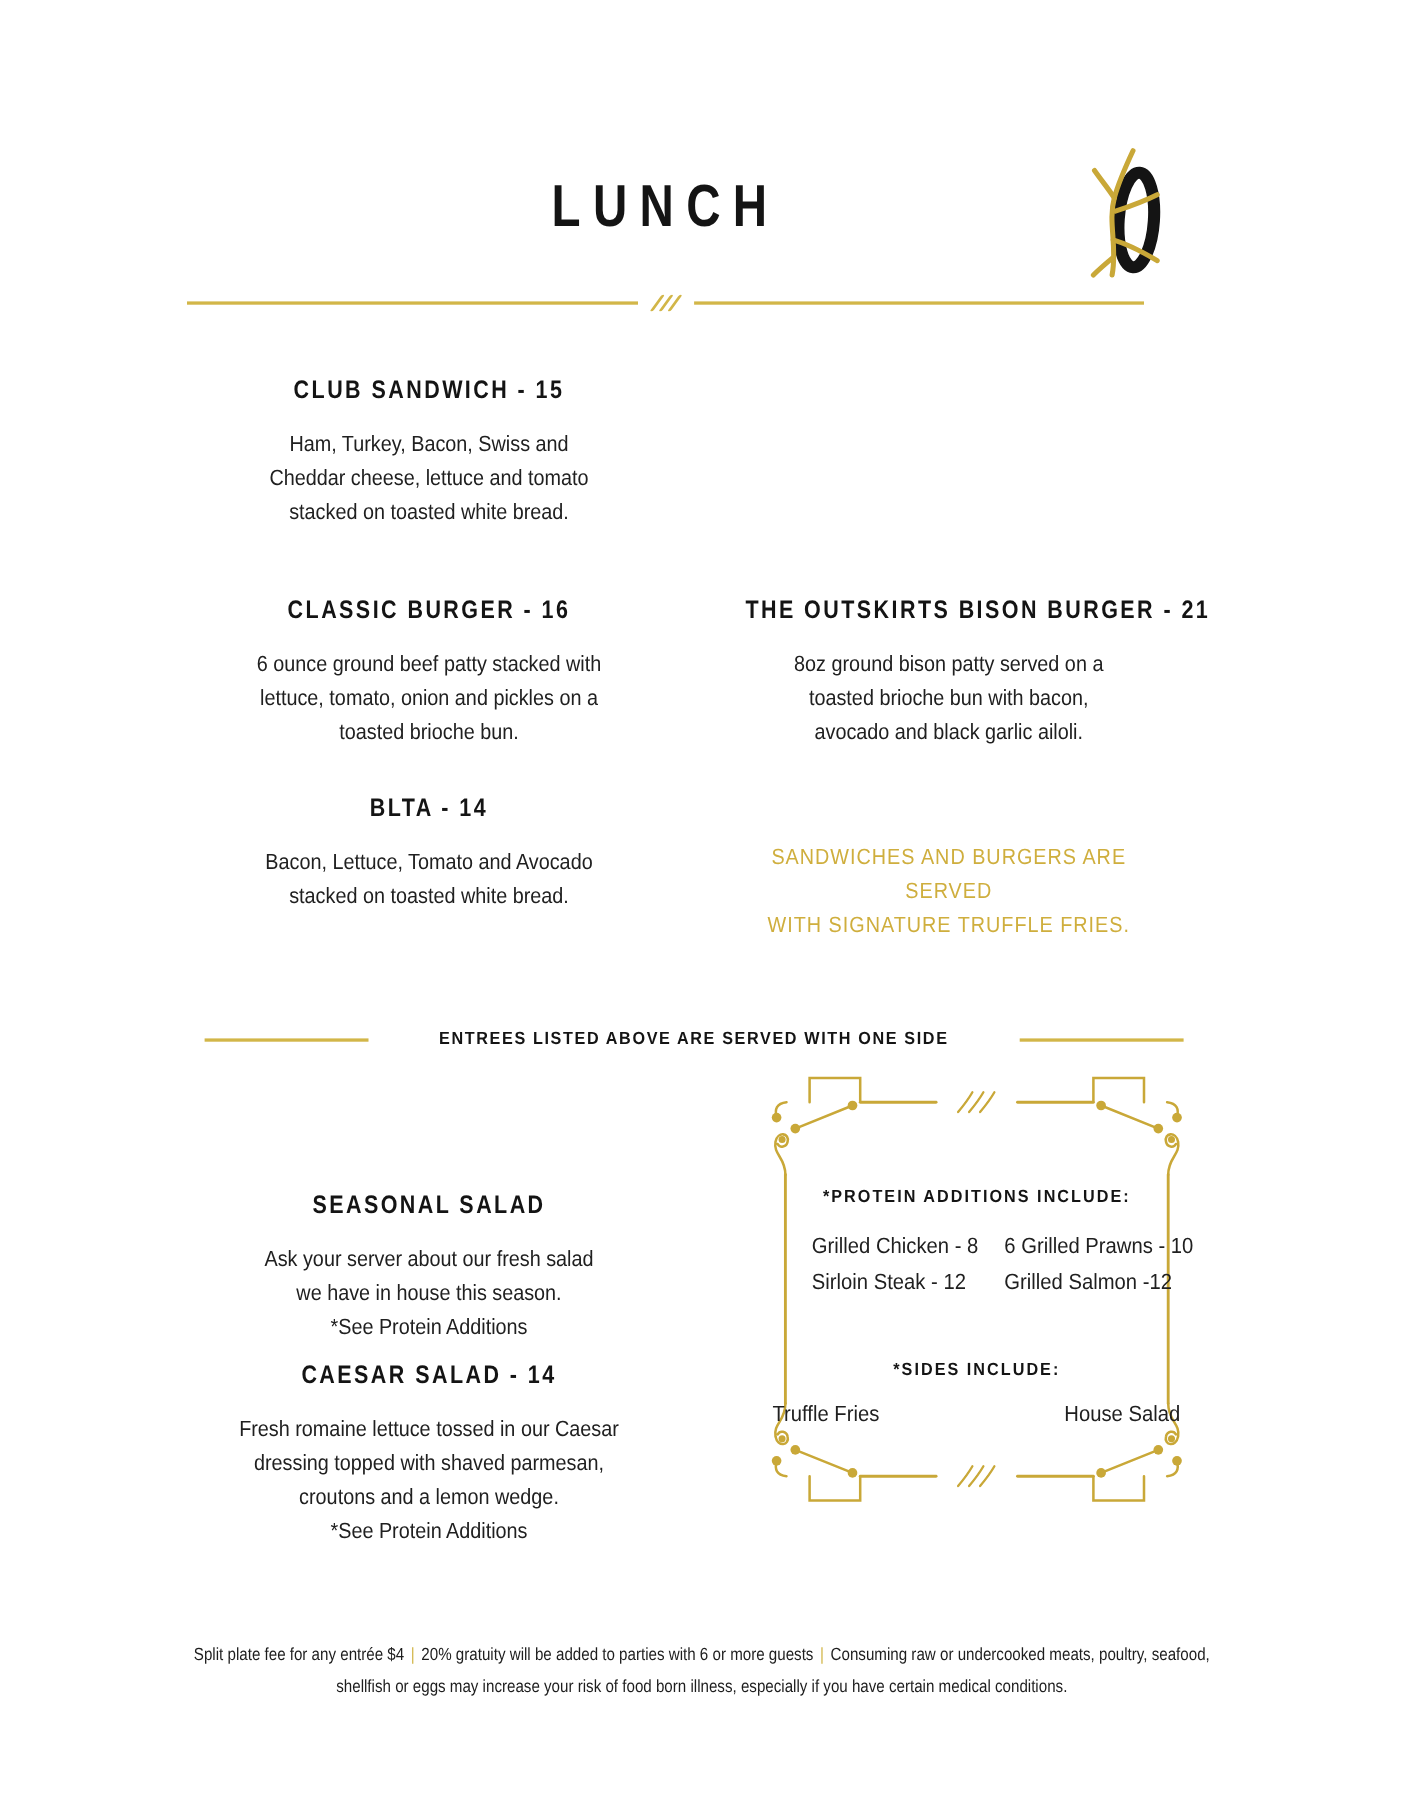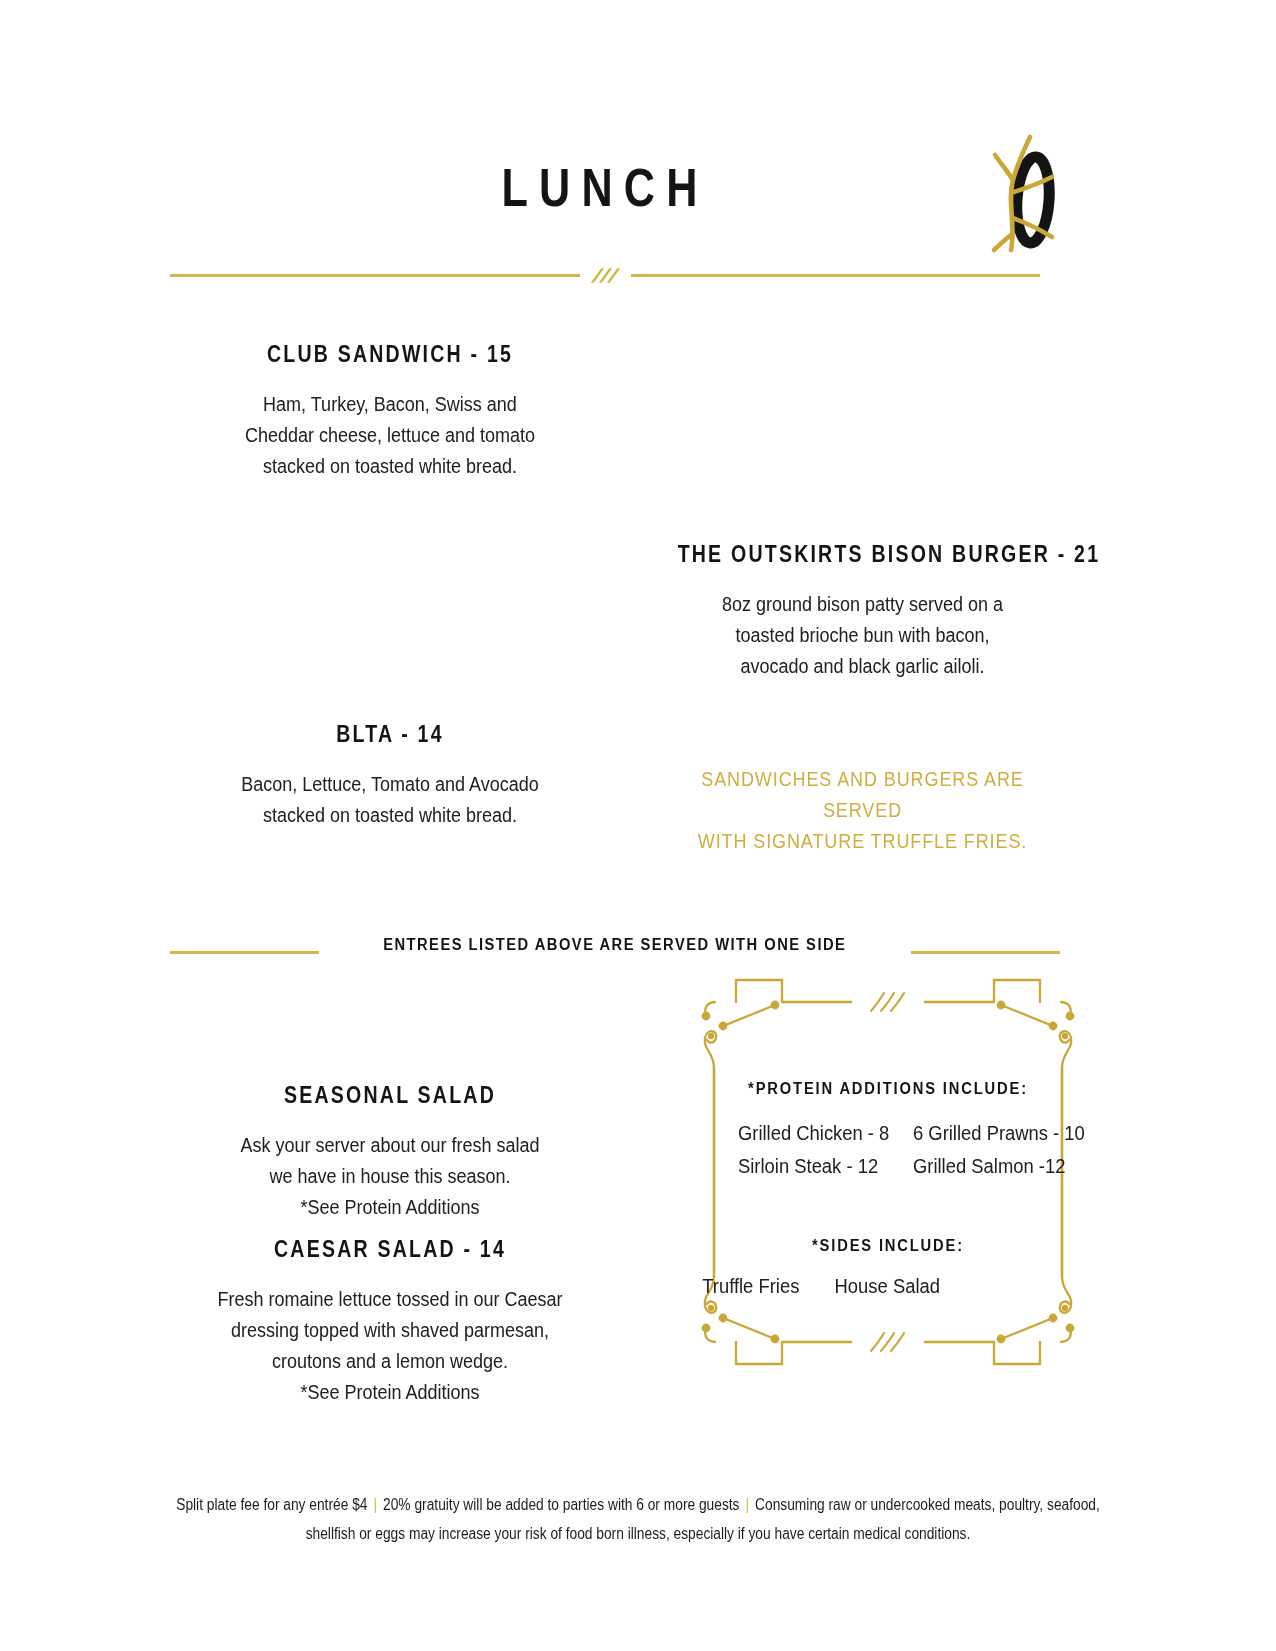--- a/index.html
+++ b/index.html
@@ -52,21 +52,21 @@
     margin: 0 16px;
   }
   .slashes i {
     display: block;
     width: 3px; height: 15px;
     background: #d2b648;
     border-radius: 3px;
   }
   .divider-top { top: 252px; left: 170px; width: 870px; }
 
-  .divider-entrees { top: 920px; left: 170px; width: 890px; align-items: flex-end; }
+  .divider-entrees { top: 920px; left: 186px; width: 890px; }
   .divider-entrees .line { height: 3px; }
   .divider-entrees .label {
     margin: 0 44px;
     font-size: 16px;
     font-weight: 700;
     letter-spacing: 1.6px;
     transform: scaleX(.92);
     transform-origin: center;
     white-space: nowrap;
     color: #141414;
@@ -139,21 +139,21 @@
   .proteins span, .sides span {
     font-size: 20px;
     transform: scaleX(.92);
     transform-origin: left center;
     white-space: nowrap;
     color: #202020;
   }
   .sides {
     position: absolute; top: 303px; left: 0; width: 100%;
     display: flex;
-    justify-content: flex-start;
+    justify-content: space-between;
     gap: 26px;
   }
   .sides span { transform-origin: center; }
 
   
   .footer {
     position: absolute;
     top: 1474px; left: 98px; width: 1080px;
     text-align: center;
     font-size: 16px;
@@ -198,20 +198,26 @@
     <span class="line"></span>
   </div>
 
   <div class="item col-l" style="top:325px">
     <h3>CLUB SANDWICH - 15</h3>
     <p>Ham, Turkey, Bacon, Swiss and
 Cheddar cheese, lettuce and tomato
 stacked on toasted white bread.</p>
   </div>
 
+  <div class="item col-l" style="top:525px">
+    <h3>CLASSIC BURGER - 16</h3>
+    <p>6 ounce ground beef patty stacked with
+lettuce, tomato, onion and pickles on a
+toasted brioche bun.</p>
+  </div>
   <div class="item col-r" style="top:525px">
     <h3>THE OUTSKIRTS BISON BURGER - 21</h3>
     <p>8oz ground bison patty served on a
 toasted brioche bun with bacon,
 avocado and black garlic ailoli.</p>
   </div>
 
   <div class="item col-l" style="top:705px">
     <h3>BLTA - 14</h3>
     <p>Bacon, Lettuce, Tomato and Avocado

